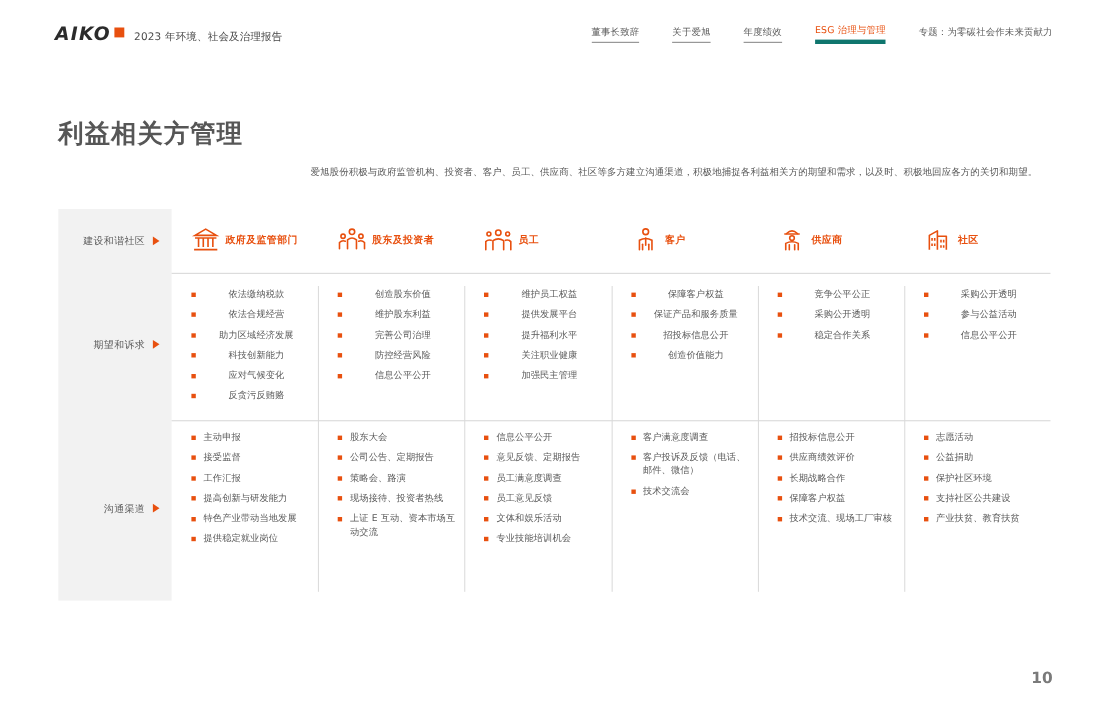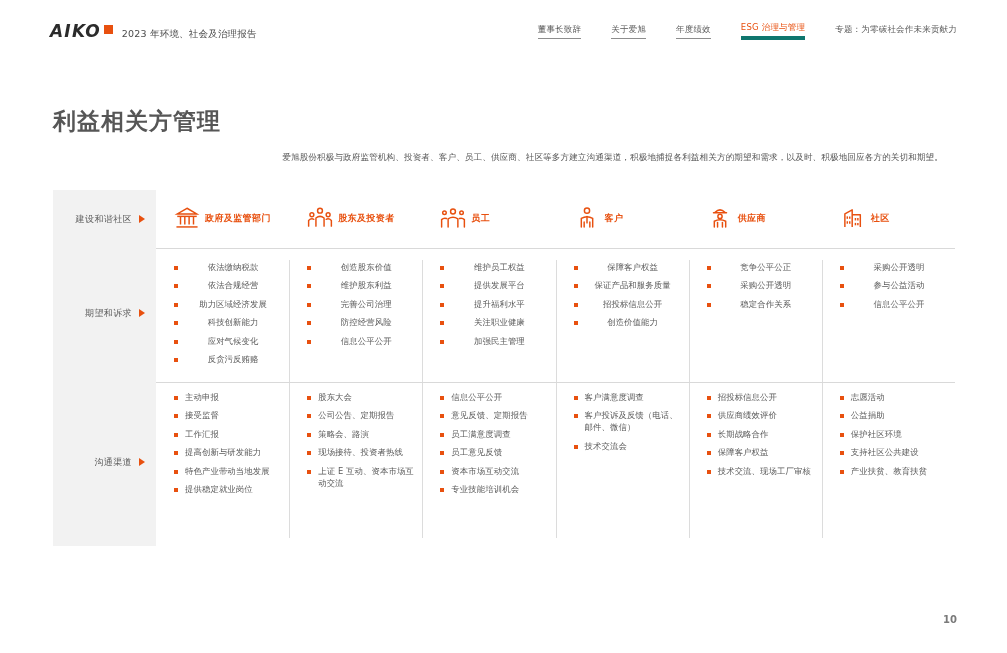--- a/index.html
+++ b/index.html
@@ -110,21 +110,21 @@
   .cell li::before {
     content: ""; position: absolute; left: 0; top: 4px;
     width: 4px; height: 4px; background: #e8500f;
   }
 
   .exp-cell { height: 130px; text-align: center; }
   .chan-cell { height: 168px; }
 
   .page-num {
     position: absolute; right: 50px; bottom: 28px;
-    font-size: 10px; color: #7a7a7a; font-weight: 700;
+    font-size: 14px; color: #7a7a7a; font-weight: 700;
   }
 </style>
 </head>
 <body>
 
 <div class="page">
 
   <div class="header">
     <div class="brand">
       <span class="logo-word">AIKO</span>
@@ -257,21 +257,21 @@
             <li>关注职业健康</li>
             <li>加强民主管理</li>
           </ul>
         </div>
         <div class="cell chan-cell">
           <ul>
             <li>信息公平公开</li>
             <li>意见反馈、定期报告</li>
             <li>员工满意度调查</li>
             <li>员工意见反馈</li>
-            <li>资本市场互动交流</li>
+            <li>文体和娱乐活动</li>
             <li>专业技能培训机会</li>
           </ul>
         </div>
       </div>
 
       <div class="col">
         <div class="col-head">
           <svg class="ico" viewBox="0 0 32 32">
             <g fill="none" stroke="#e8500f" stroke-width="1.8" stroke-linecap="round">
               <circle cx="16" cy="7" r="3.2"></circle>

